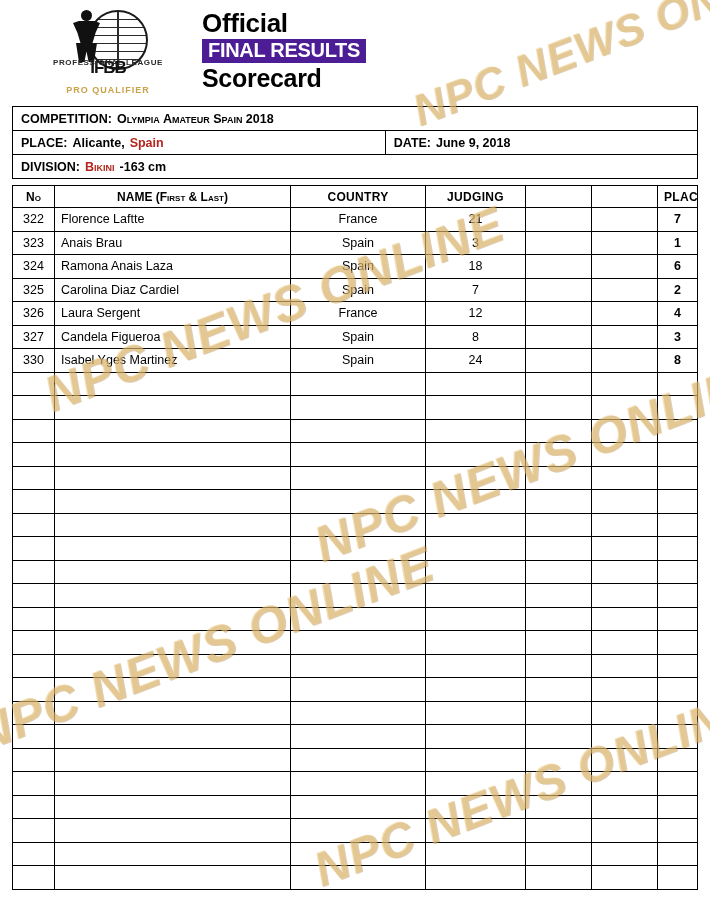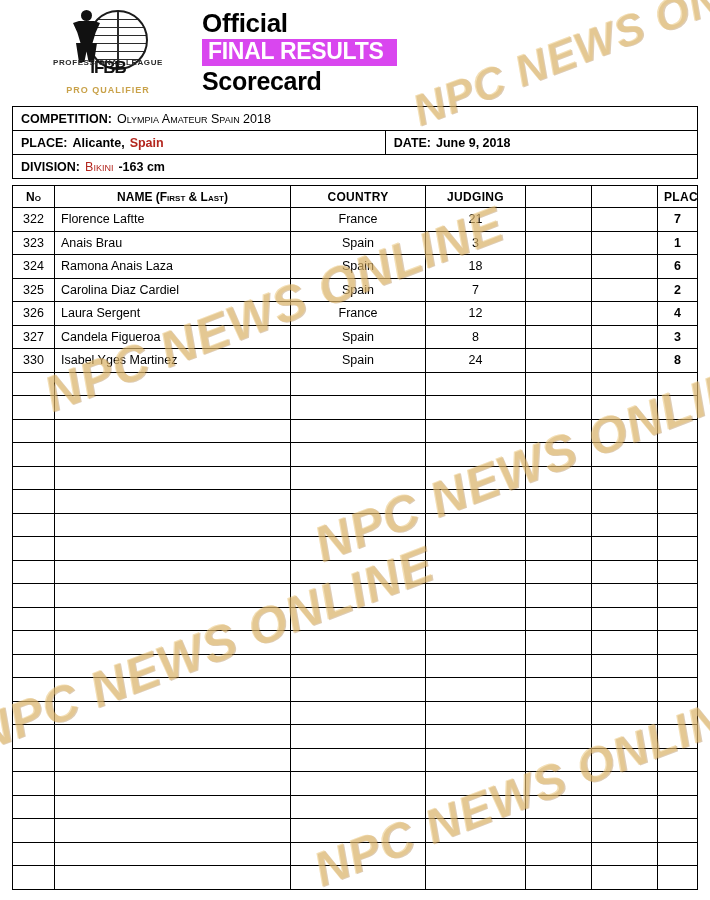--- a/index.html
+++ b/index.html
@@ -151,25 +151,25 @@
     padding-top: 2px;
   }
   .t-official {
     font-size: 26px;
     font-weight: bold;
     line-height: 1.05;
     letter-spacing: -0.3px;
   }
   .t-final {
     display: inline-block;
-    background: #d946ef;
+    background: #4c1d95;
     color: #fff;
-    font-size: 23px;
-    font-weight: bold;
-    padding: 1px 14px 3px 6px;
+    font-size: 20px;
+    font-weight: bold;
+    padding: 1px 6px 3px 6px;
     line-height: 1.0;
     letter-spacing: -0.3px;
     margin: 2px 0 2px 0;
   }
   .t-score {
     font-size: 25px;
     font-weight: bold;
     line-height: 1.05;
     letter-spacing: -0.3px;
   }
@@ -192,21 +192,21 @@
     display: flex;
     align-items: center;
     height: 100%;
     box-sizing: border-box;
   }
   .infocell.grow { flex: 1 1 auto; }
   .infocell.half { width: 54.5%; border-right: 1px solid #000; }
   .infocell.half2 { flex: 1 1 auto; }
   .lbl { font-weight: bold; }
   .val { margin-left: 5px; }
-  .val-caps { font-variant: small-caps; font-weight: normal; }
+  .val-caps { font-variant: small-caps; font-weight: bold; }
   .val-bold { font-weight: bold; }
   .red { color: #b3261e; }
 
   
   table.grid {
     border-collapse: collapse;
     width: 100%;
     margin-top: 6px;
     table-layout: fixed;
   }

